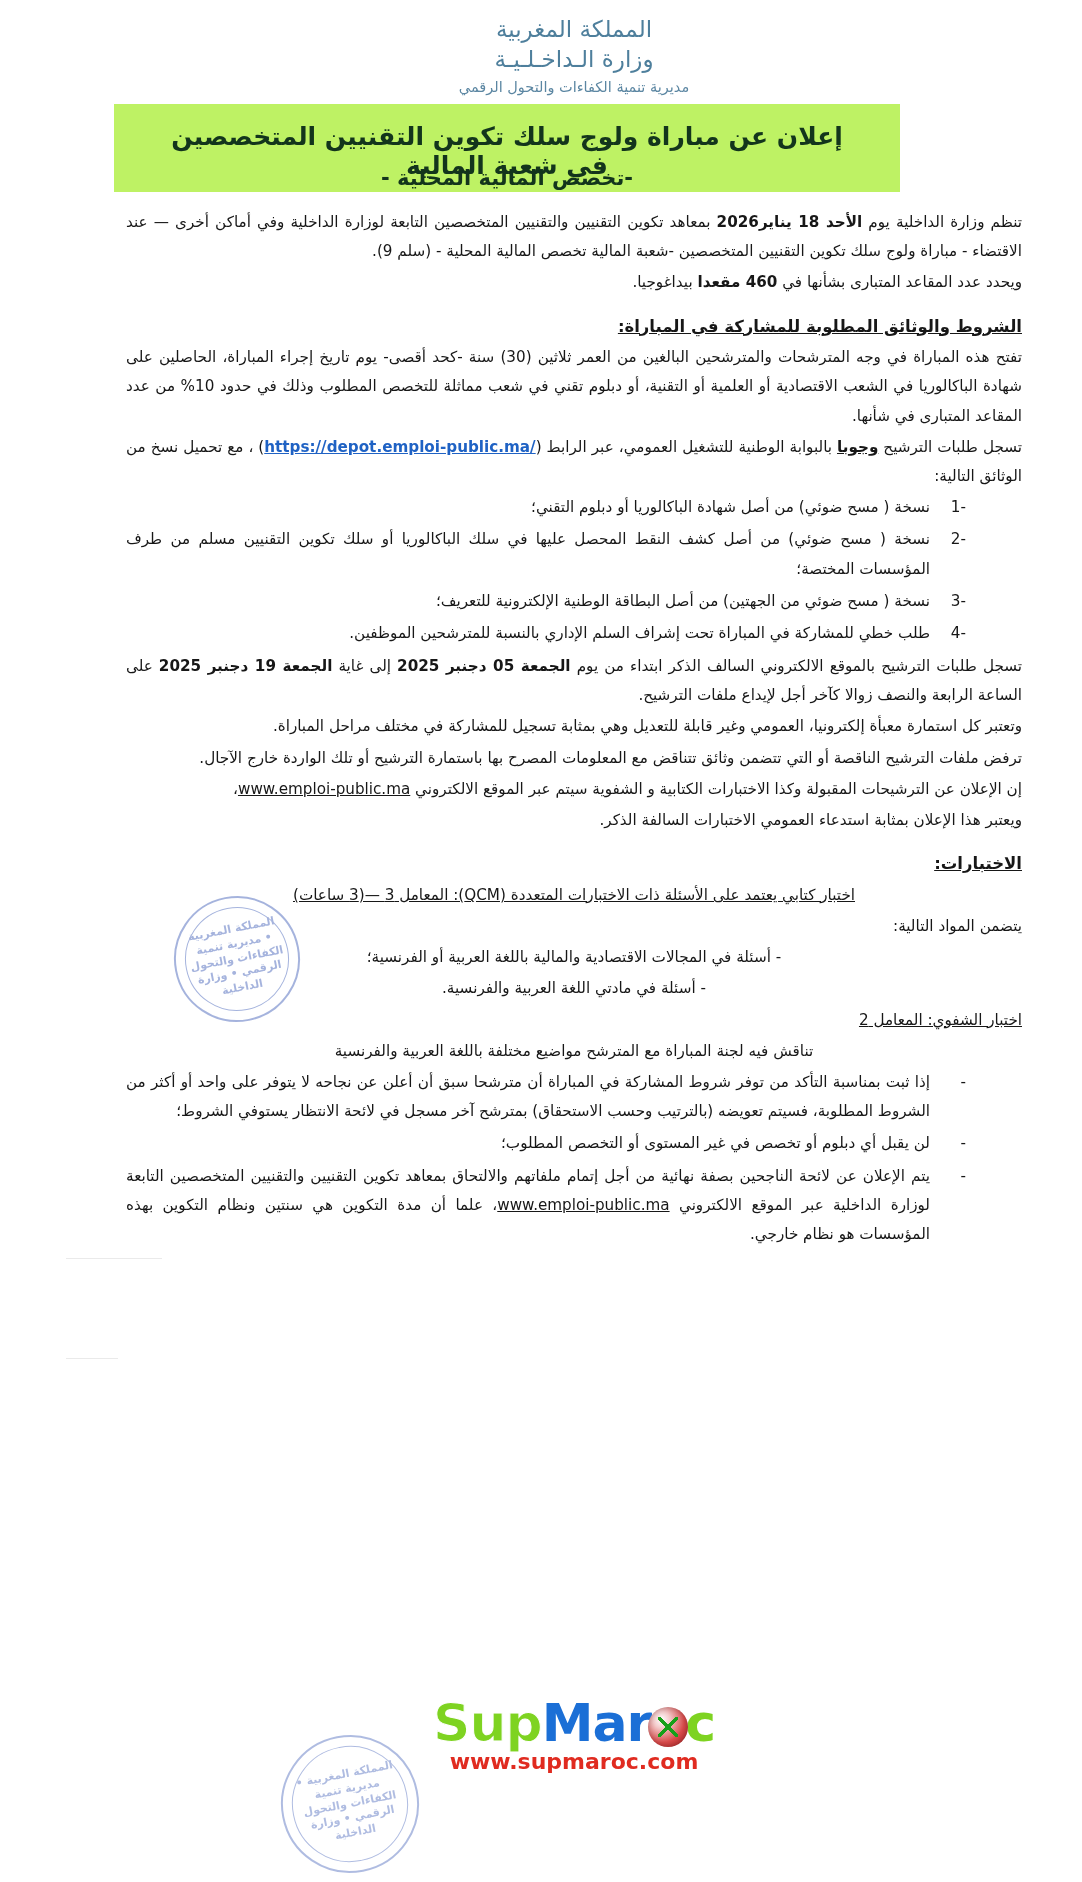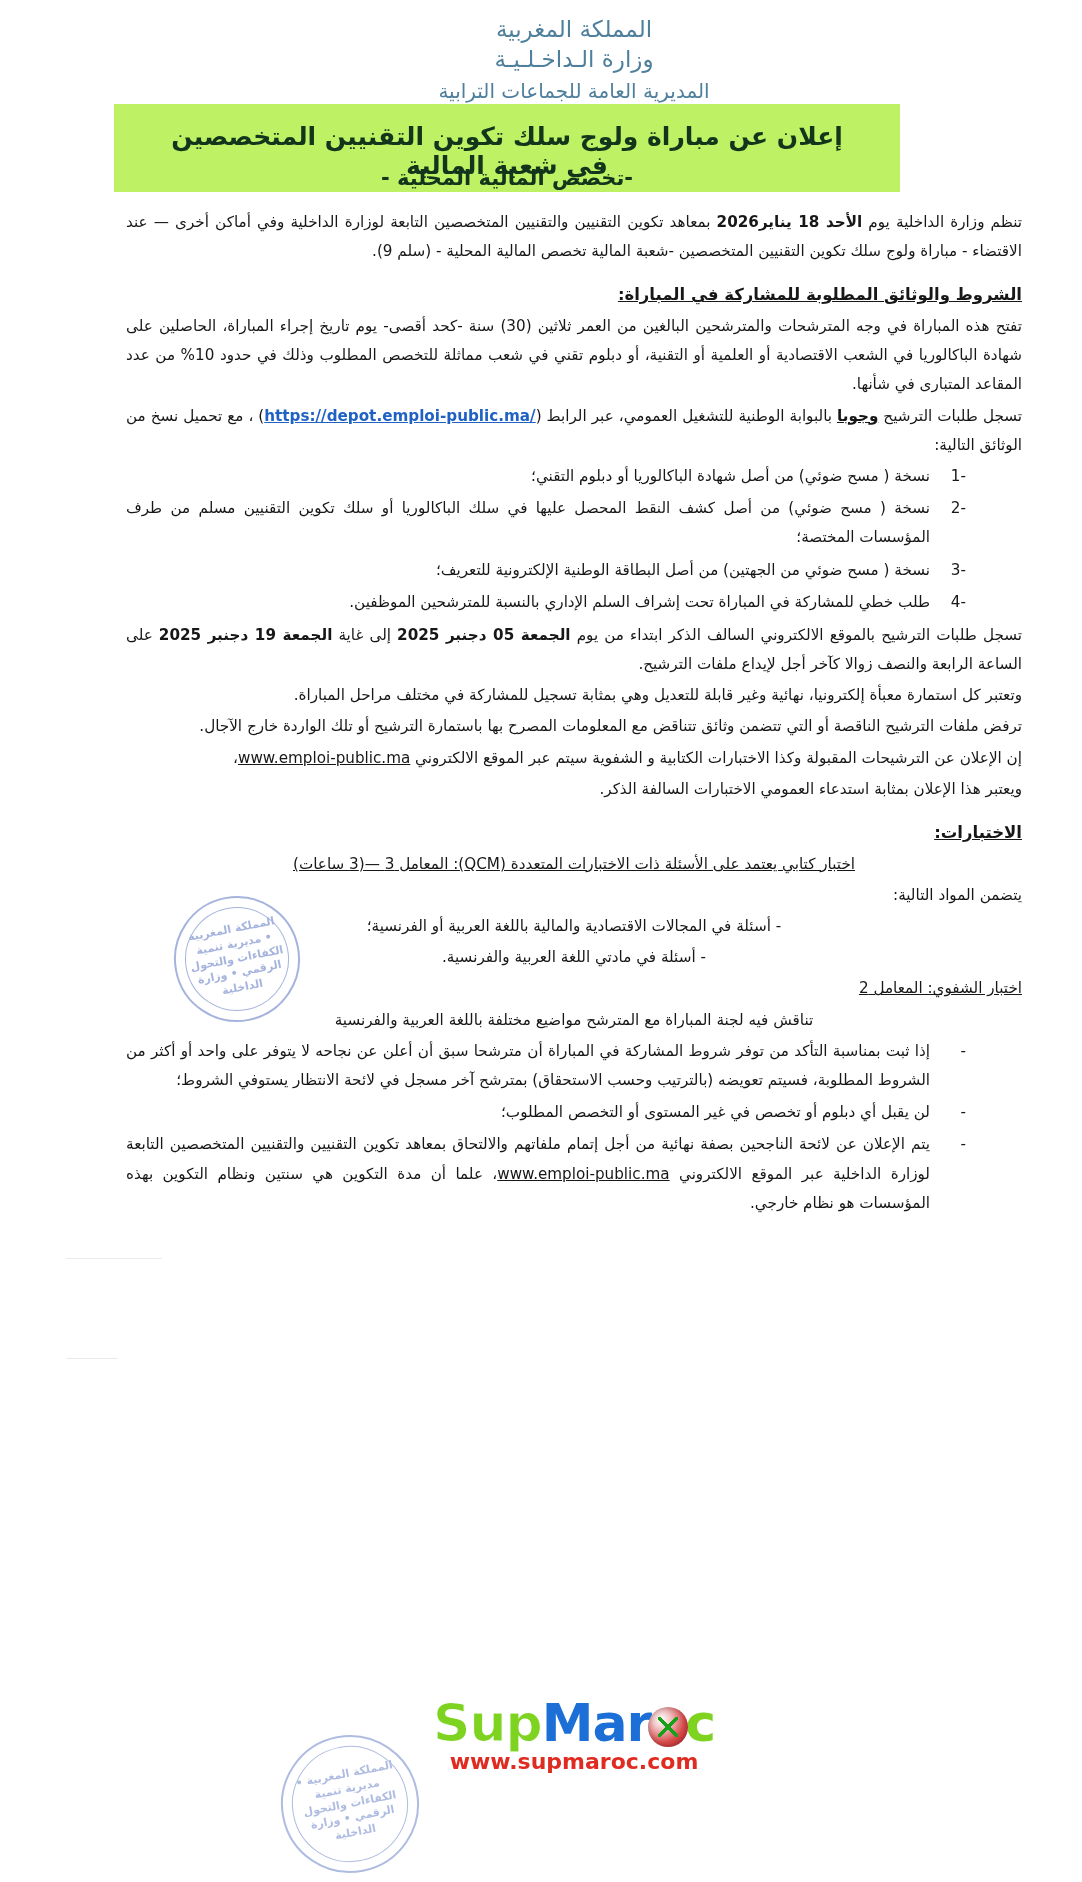--- a/index.html
+++ b/index.html
@@ -184,52 +184,52 @@
   }
 </style>
 </head>
 <body>
 
 <div class="page">
 
   <div class="ministry-header">
     <div class="mh-1">المملكة المغربية</div>
     <div class="mh-2">وزارة الـداخـلـيـة</div>
-    <div class="mh-3">المديرية العامة للجماعات الترابية</div>
     <div class="mh-4">مديرية تنمية الكفاءات والتحول الرقمي</div>
   </div>
 
   <div class="title-banner">
     <div class="t-line1">إعلان عن مباراة ولوج سلك تكوين التقنيين المتخصصين في شعبة المالية</div>
     <div class="t-line2">-تخصص المالية المحلية  -</div>
   </div>
 
   <div class="body-wrap">
 
     <p><span>تنظم وزارة الداخلية يوم </span><span class="bold">الأحد 18 يناير2026</span><span> بمعاهد تكوين التقنيين والتقنيين المتخصصين التابعة لوزارة الداخلية وفي أماكن أخرى — عند الاقتضاء - مباراة ولوج سلك تكوين التقنيين المتخصصين -شعبة المالية تخصص المالية المحلية - (سلم 9).</span></p>
 
+    <p><span>ويحدد عدد المقاعد المتبارى بشأنها في </span><span class="bold">460 مقعدا</span><span> بيداغوجيا.</span></p>
 
     <div class="heading-row">
       <span class="heading">الشروط والوثائق المطلوبة للمشاركة في المباراة:</span>
     </div>
 
     <p>تفتح هذه المباراة في وجه المترشحات والمترشحين البالغين من العمر ثلاثين (30) سنة -كحد أقصى- يوم تاريخ إجراء المباراة، الحاصلين على شهادة الباكالوريا في الشعب الاقتصادية أو العلمية أو التقنية، أو دبلوم تقني في شعب مماثلة للتخصص المطلوب وذلك في حدود 10% من عدد المقاعد المتبارى في شأنها.</p>
 
     <p><span>تسجل طلبات الترشيح </span><span class="bold underline">وجوبا</span><span> بالبوابة الوطنية للتشغيل العمومي، عبر الرابط </span><span>(</span><a class="link-blue" href="#">https://depot.emploi-public.ma/</a><span>)</span><span> ، مع تحميل نسخ من الوثائق التالية:</span></p>
 
     <ol class="doc-list">
       <li><span class="mark">-1</span><span>نسخة ( مسح ضوئي) من أصل شهادة الباكالوريا أو دبلوم التقني؛</span></li>
       <li><span class="mark">-2</span><span>نسخة ( مسح ضوئي) من أصل كشف النقط المحصل عليها في سلك الباكالوريا أو سلك تكوين التقنيين مسلم من طرف المؤسسات المختصة؛</span></li>
       <li><span class="mark">-3</span><span>نسخة ( مسح ضوئي من الجهتين) من أصل البطاقة الوطنية الإلكترونية للتعريف؛</span></li>
       <li><span class="mark">-4</span><span>طلب خطي للمشاركة في المباراة تحت إشراف السلم الإداري بالنسبة للمترشحين الموظفين.</span></li>
     </ol>
 
     <p><span>تسجل طلبات الترشيح بالموقع الالكتروني السالف الذكر ابتداء من يوم </span><span class="bold">الجمعة 05 دجنبر 2025</span><span> إلى غاية </span><span class="bold">الجمعة 19 دجنبر 2025</span><span> على الساعة الرابعة والنصف زوالا كآخر أجل لإيداع ملفات الترشيح.</span></p>
 
-    <p>وتعتبر كل استمارة معبأة إلكترونيا، نهائية وغير قابلة للتعديل وهي بمثابة تسجيل للمشاركة في مختلف مراحل المباراة.</p>
+    <p>وتعتبر كل استمارة معبأة إلكترونيا، العمومي وغير قابلة للتعديل وهي بمثابة تسجيل للمشاركة في مختلف مراحل المباراة.</p>
     <p>ترفض ملفات الترشيح الناقصة أو التي تتضمن وثائق تتناقض مع المعلومات المصرح بها باستمارة الترشيح أو تلك الواردة خارج الآجال.</p>
 
     <p><span>إن الإعلان عن الترشيحات المقبولة وكذا الاختبارات الكتابية و الشفوية سيتم عبر الموقع الالكتروني </span><a class="link-plain" href="#">www.emploi-public.ma</a><span>،</span></p>
 
     <p>ويعتبر هذا الإعلان بمثابة استدعاء العمومي الاختبارات السالفة الذكر.</p>
 
     <div class="heading-row">
       <span class="heading">الاختبارات:</span>
     </div>
 

